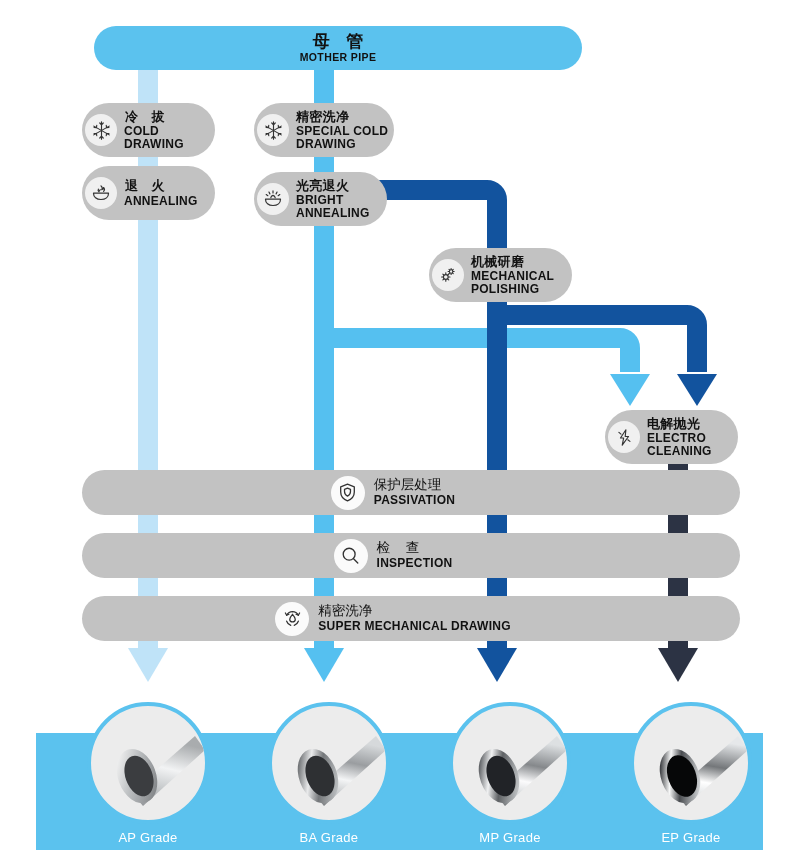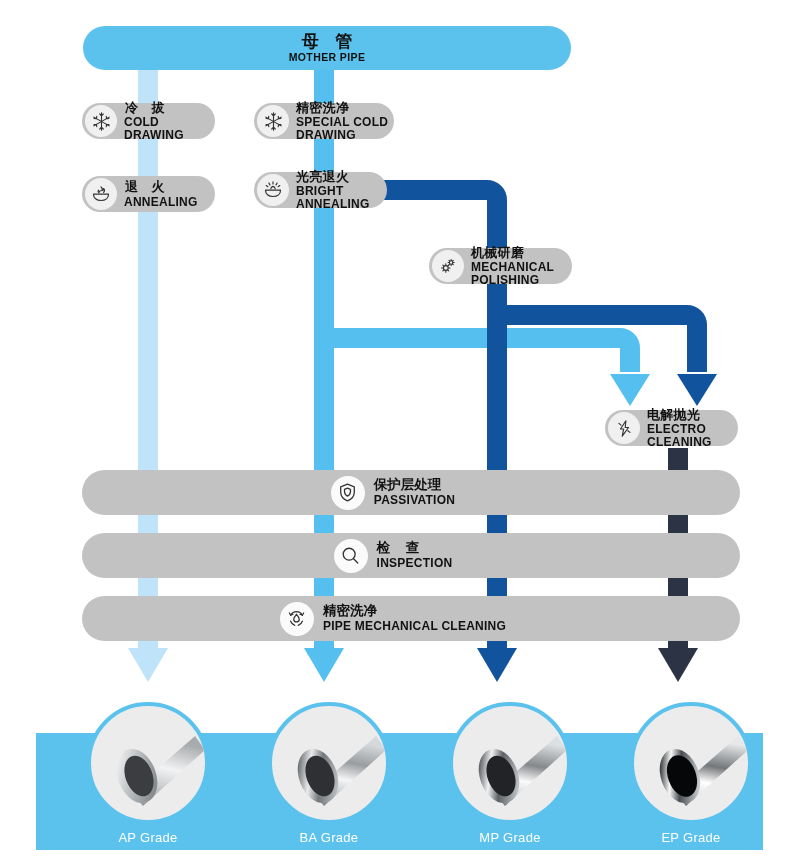--- a/index.html
+++ b/index.html
@@ -12,21 +12,21 @@
     width:799px;
     height:866px;
     overflow:hidden;
     background:#ffffff;
   }
   #flow-svg{position:absolute;left:0;top:0;width:799px;height:866px;}
 
   
   .mother-pipe{
     position:absolute;
-    left:83px; top:26px;
+    left:94px; top:26px;
     width:488px; height:44px;
     background:#5bc2ee;
     border-radius:22px;
     display:flex; flex-direction:column;
     align-items:center; justify-content:center;
     line-height:1;
   }
   .mp-cn{
     font-size:17px; font-weight:bold; color:#111;
     letter-spacing:6px; margin-bottom:2px;
@@ -36,21 +36,21 @@
     font-size:10.5px; font-weight:bold; color:#111;
     letter-spacing:.4px;
   }
 
   
   .pill{
     position:absolute;
     background:#c2c2c2;
     border-radius:999px;
     display:flex; align-items:center;
-    height:36px;
+    height:54px;
     padding-left:3px;
     box-sizing:border-box;
   }
   .pill .ico{
     width:32px;height:32px;flex:0 0 32px;
     border-radius:50%;
     background:#f0f0f0;
     display:flex;align-items:center;justify-content:center;
     margin-right:7px;
   }
@@ -67,21 +67,21 @@
     background:#c2c2c2;
     border-radius:999px;
     display:flex; align-items:center; justify-content:center;
   }
   .bar .ico{
     width:34px;height:34px;flex:0 0 34px;border-radius:50%;
     background:#fbfbfb;display:flex;align-items:center;justify-content:center;
     margin-right:9px;
   }
   .bar .txt{display:flex;flex-direction:column;line-height:1.05;}
-  .bar .cn{font-size:13.5px;font-weight:bold;color:#111;}
+  .bar .cn{font-size:13.5px;font-weight:normal;color:#111;}
   .bar .cn.sp{letter-spacing:6px;}
   .bar .en{font-size:12px;font-weight:bold;color:#111;letter-spacing:.25px;margin-top:2px;}
   .bar .inner{display:flex;align-items:center;transform:translateX(-18px);}
 
   
   .bottom-band{
     position:absolute;left:36px;top:733px;
     width:727px;height:117px;background:#5bc2ee;
   }
   .grade{position:absolute;width:122px;}
@@ -165,21 +165,21 @@
         <path d="M6.2 8.7l-2.7 -.3M6.2 8.7l.4 -2.7M17.8 15.3l2.7 .3M17.8 15.3l-.4 2.7"></path>
         <path d="M6.2 15.3l-2.7 .3M6.2 15.3l.4 2.7M17.8 8.7l2.7 -.3M17.8 8.7l-.4 -2.7"></path>
       </svg>
     </div>
     <div class="txt">
       <span class="cn">精密洗净</span>
       <span class="en">SPECIAL COLD DRAWING</span>
     </div>
   </div>
 
-  <div class="pill" style="left:82px;top:176px;width:133px;">
+  <div class="pill" style="left:82px;top:166px;width:133px;">
     <div class="ico">
       <svg width="22" height="22" viewBox="0 0 24 24" fill="none" stroke="#333" stroke-width="1.3" stroke-linecap="round" stroke-linejoin="round">
         <path d="M12 4.2c1.6 1.5 1.9 3 .8 4.2 1.5-.2 2.2-1.1 2-2.4 1.2 1.4 1.3 3 .1 4.3"></path>
         <path d="M11.2 8.4c-1 .6-1.5 1.4-1.4 2.4-1-.8-1.2-1.9-.6-3"></path>
         <path d="M3.8 12.2h16.4c0 4.1-3.2 6.9-8.2 6.9s-8.2-2.8-8.2-6.9z"></path>
       </svg>
     </div>
     <div class="txt">
       <span class="cn sp">退 火</span>
       <span class="en">ANNEALING</span>
@@ -266,21 +266,21 @@
           <path d="M5.9 8.6A7 7 0 0 1 12 4.9"></path>
           <path d="M18.1 8.6A7 7 0 0 0 12 4.9"></path>
           <path d="M5.9 14.8a7 7 0 0 0 4.3 4.3"></path>
           <path d="M18.1 14.8a7 7 0 0 1-4.3 4.3"></path>
           <path d="M4.6 6.2 5.9 8.6 8.3 7.5"></path>
           <path d="M19.4 6.2 18.1 8.6 15.7 7.5"></path>
         </svg>
       </div>
       <div class="txt">
         <span class="cn">精密洗净</span>
-        <span class="en">PIPE MECHANICAL CLEANING</span>
+        <span class="en">SUPER MECHANICAL DRAWING</span>
       </div>
     </div>
   </div>
 
   <div class="bottom-band"></div>
 
   <div class="grade" style="left:87px;top:702px;">
     <div class="disc">
       <svg width="114" height="114" viewBox="0 0 114 114">
         <defs>

